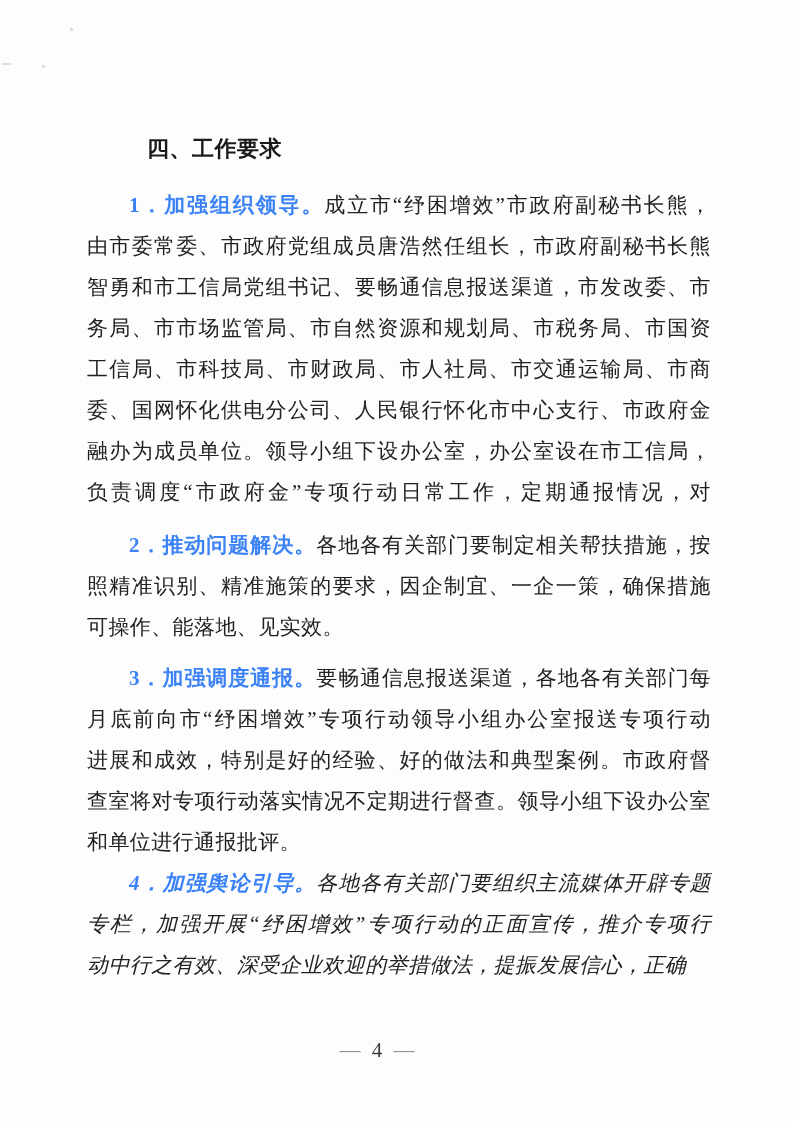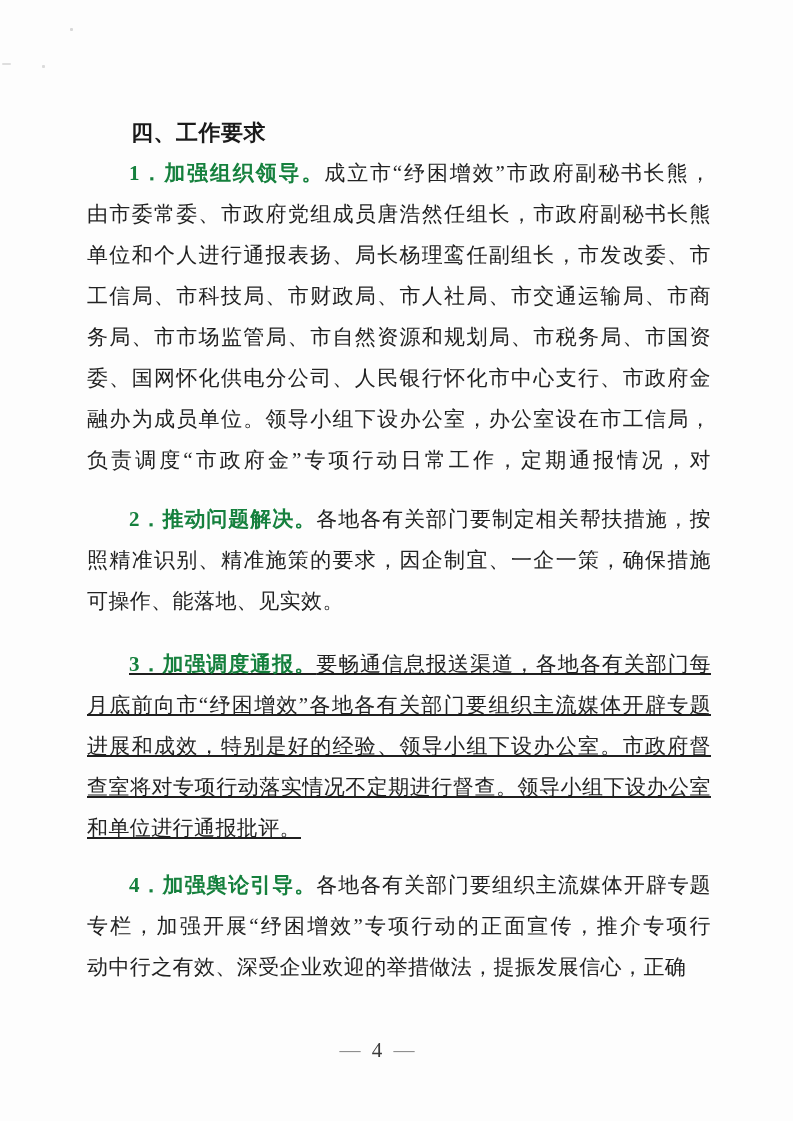--- a/index.html
+++ b/index.html
@@ -18,46 +18,46 @@
     height: 1121px;
     background: #fdfdfd;
   }
   .content {
     position: absolute;
     left: 87px;
     top: 112px;
     width: 624px;
   }
   .heading {
-    margin: 0;
+    margin: 16px;
     font-family: "DejaVu Sans", "Liberation Sans", sans-serif;
     font-weight: 700;
     font-size: 22px;
     line-height: 41px;
     height: 41px;
     text-indent: 44px;
     color: #1a1a1a;
     letter-spacing: 0.5px;
   }
   .para { margin: 0; }
-  .para.p2 { margin-top: 18px; }
-  .para.p3 { margin-top: 22px; text-decoration: underline; }
-  .para.p4 { margin-top: 16px; }
+  .para.p2 { margin-top: 12px; }
+  .para.p3 { margin-top: 10px; }
+  .para.p4 { margin-top: 0; font-style: italic; }
   .line {
     font-size: 21px;
     line-height: 41px;
     height: 41px;
     text-align: justify;
     text-align-last: justify;
     letter-spacing: 0.4px;
     color: #222222;
   }
   .line.first { text-indent: 42px; }
   .line.last  { text-align-last: left; }
-  .lead { font-weight: 700; color: #15803d; }
+  .lead { font-weight: 700; color: #3b82f6; }
   .footer {
     position: absolute;
     top: 1038px;
     left: 0;
     width: 100%;
     text-align: center;
     transform: translateX(-18px);
     font-size: 21px;
     color: #3a3a3a;
     letter-spacing: 3px;
@@ -81,38 +81,38 @@
   <div class="speck s2"></div>
   <div class="speck s3"></div>
 
   <div class="content">
 
     <h2 class="heading">四、工作要求</h2>
 
     <div class="para p1">
       <div class="line first"><span class="lead">1．加强组织领导。</span><span>成立市“纾困增效”市政府副秘书长熊，</span></div>
       <div class="line">由市委常委、市政府党组成员唐浩然任组长，市政府副秘书长熊</div>
-      <div class="line">单位和个人进行通报表扬、局长杨理鸾任副组长，市发改委、市</div>
+      <div class="line">智勇和市工信局党组书记、要畅通信息报送渠道，市发改委、市</div>
+      <div class="line">务局、市市场监管局、市自然资源和规划局、市税务局、市国资</div>
       <div class="line">工信局、市科技局、市财政局、市人社局、市交通运输局、市商</div>
-      <div class="line">务局、市市场监管局、市自然资源和规划局、市税务局、市国资</div>
       <div class="line">委、国网怀化供电分公司、人民银行怀化市中心支行、市政府金</div>
       <div class="line">融办为成员单位。领导小组下设办公室，办公室设在市工信局，</div>
       <div class="line">负责调度“市政府金”专项行动日常工作，定期通报情况，对</div>
     </div>
 
     <div class="para p2">
       <div class="line first"><span class="lead">2．推动问题解决。</span><span>各地各有关部门要制定相关帮扶措施，按</span></div>
       <div class="line">照精准识别、精准施策的要求，因企制宜、一企一策，确保措施</div>
       <div class="line last">可操作、能落地、见实效。</div>
     </div>
 
     <div class="para p3">
       <div class="line first"><span class="lead">3．加强调度通报。</span><span>要畅通信息报送渠道，各地各有关部门每</span></div>
-      <div class="line">月底前向市“纾困增效”各地各有关部门要组织主流媒体开辟专题</div>
-      <div class="line">进展和成效，特别是好的经验、领导小组下设办公室。市政府督</div>
+      <div class="line">月底前向市“纾困增效”专项行动领导小组办公室报送专项行动</div>
+      <div class="line">进展和成效，特别是好的经验、好的做法和典型案例。市政府督</div>
       <div class="line">查室将对专项行动落实情况不定期进行督查。领导小组下设办公室</div>
       <div class="line last">和单位进行通报批评。</div>
     </div>
 
     <div class="para p4">
       <div class="line first"><span class="lead">4．加强舆论引导。</span><span>各地各有关部门要组织主流媒体开辟专题</span></div>
       <div class="line">专栏，加强开展“纾困增效”专项行动的正面宣传，推介专项行</div>
       <div class="line last">动中行之有效、深受企业欢迎的举措做法，提振发展信心，正确</div>
     </div>
 

